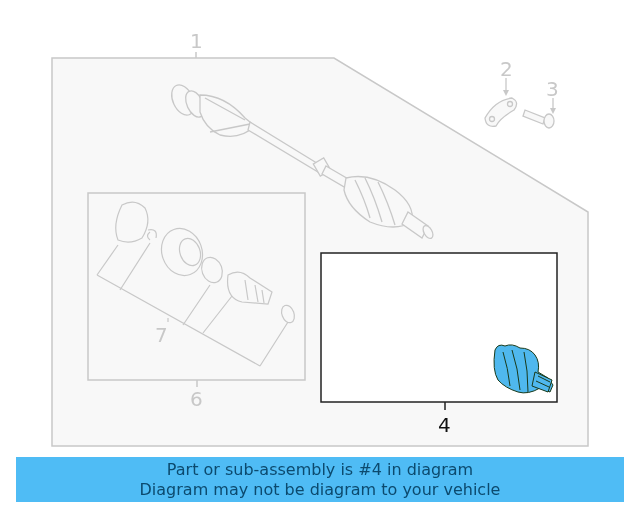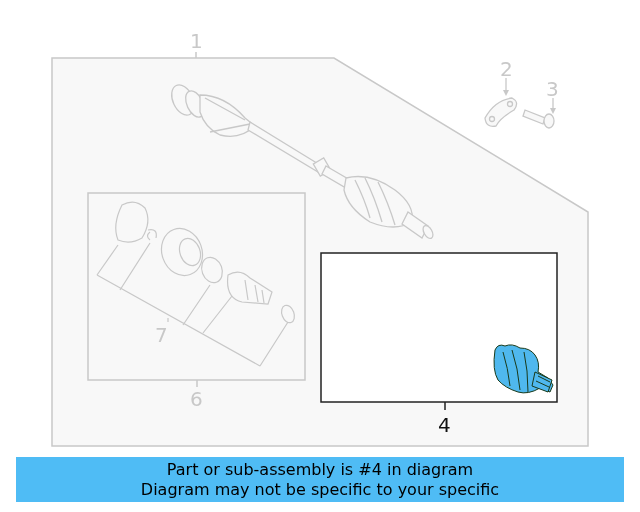--- a/index.html
+++ b/index.html
@@ -2,21 +2,21 @@
 <html><head>
 <meta charset="utf-8">
 <style>
   html, body { margin: 0; padding: 0; background: #ffffff; }
   body { width: 640px; height: 512px; position: relative; overflow: hidden; font-family: "DejaVu Sans", sans-serif; }
   #diagram { position: absolute; left: 0; top: 0; width: 640px; height: 512px; }
   .callout { font-family: "DejaVu Sans", sans-serif; font-size: 20px; fill: #c8c8c8; }
   .callout-dark { font-family: "DejaVu Sans", sans-serif; font-size: 20px; fill: #111111; }
   .banner {
     position: absolute; left: 16px; top: 457px; width: 608px; height: 45px;
-    background: #4fbcf5; text-align: center; color: #000000;
+    background: #4fbcf5; text-align: center; color: #0c4a6e;
     font-family: "DejaVu Sans", sans-serif; font-size: 16px; line-height: 20px;
     padding-top: 3px; box-sizing: border-box;
   }
   .banner div { white-space: nowrap; }
 </style>
 </head>
 <body>
 
 <svg id="diagram" viewBox="0 0 640 512" xmlns="http://www.w3.org/2000/svg">
 
@@ -81,14 +81,14 @@
   <g fill="#4fb8ee" stroke="#1a3a1a" stroke-width="1">
     <path d="M495,350 Q498,343 505,346 Q512,343 520,348 Q530,348 535,355 Q540,362 538,372 L548,378 L553,385 L550,392 L540,388 Q528,395 518,392 Q505,388 498,380 Q492,370 495,350 Z"></path>
     <path d="M503,352 Q508,368 510,386 M512,350 Q518,368 520,390 M524,352 Q528,370 528,392"></path>
     <path d="M535,372 L552,380 L548,392 L532,386 Z"></path>
     <path d="M538,376 L550,382 M536,381 L549,387"></path>
   </g>
 </svg>
 
 <div class="banner">
   <div>Part or sub-assembly is #4 in diagram</div>
-  <div>Diagram may not be specific to your specific</div>
+  <div>Diagram may not be diagram to your vehicle</div>
 </div>
 
 </body></html>

